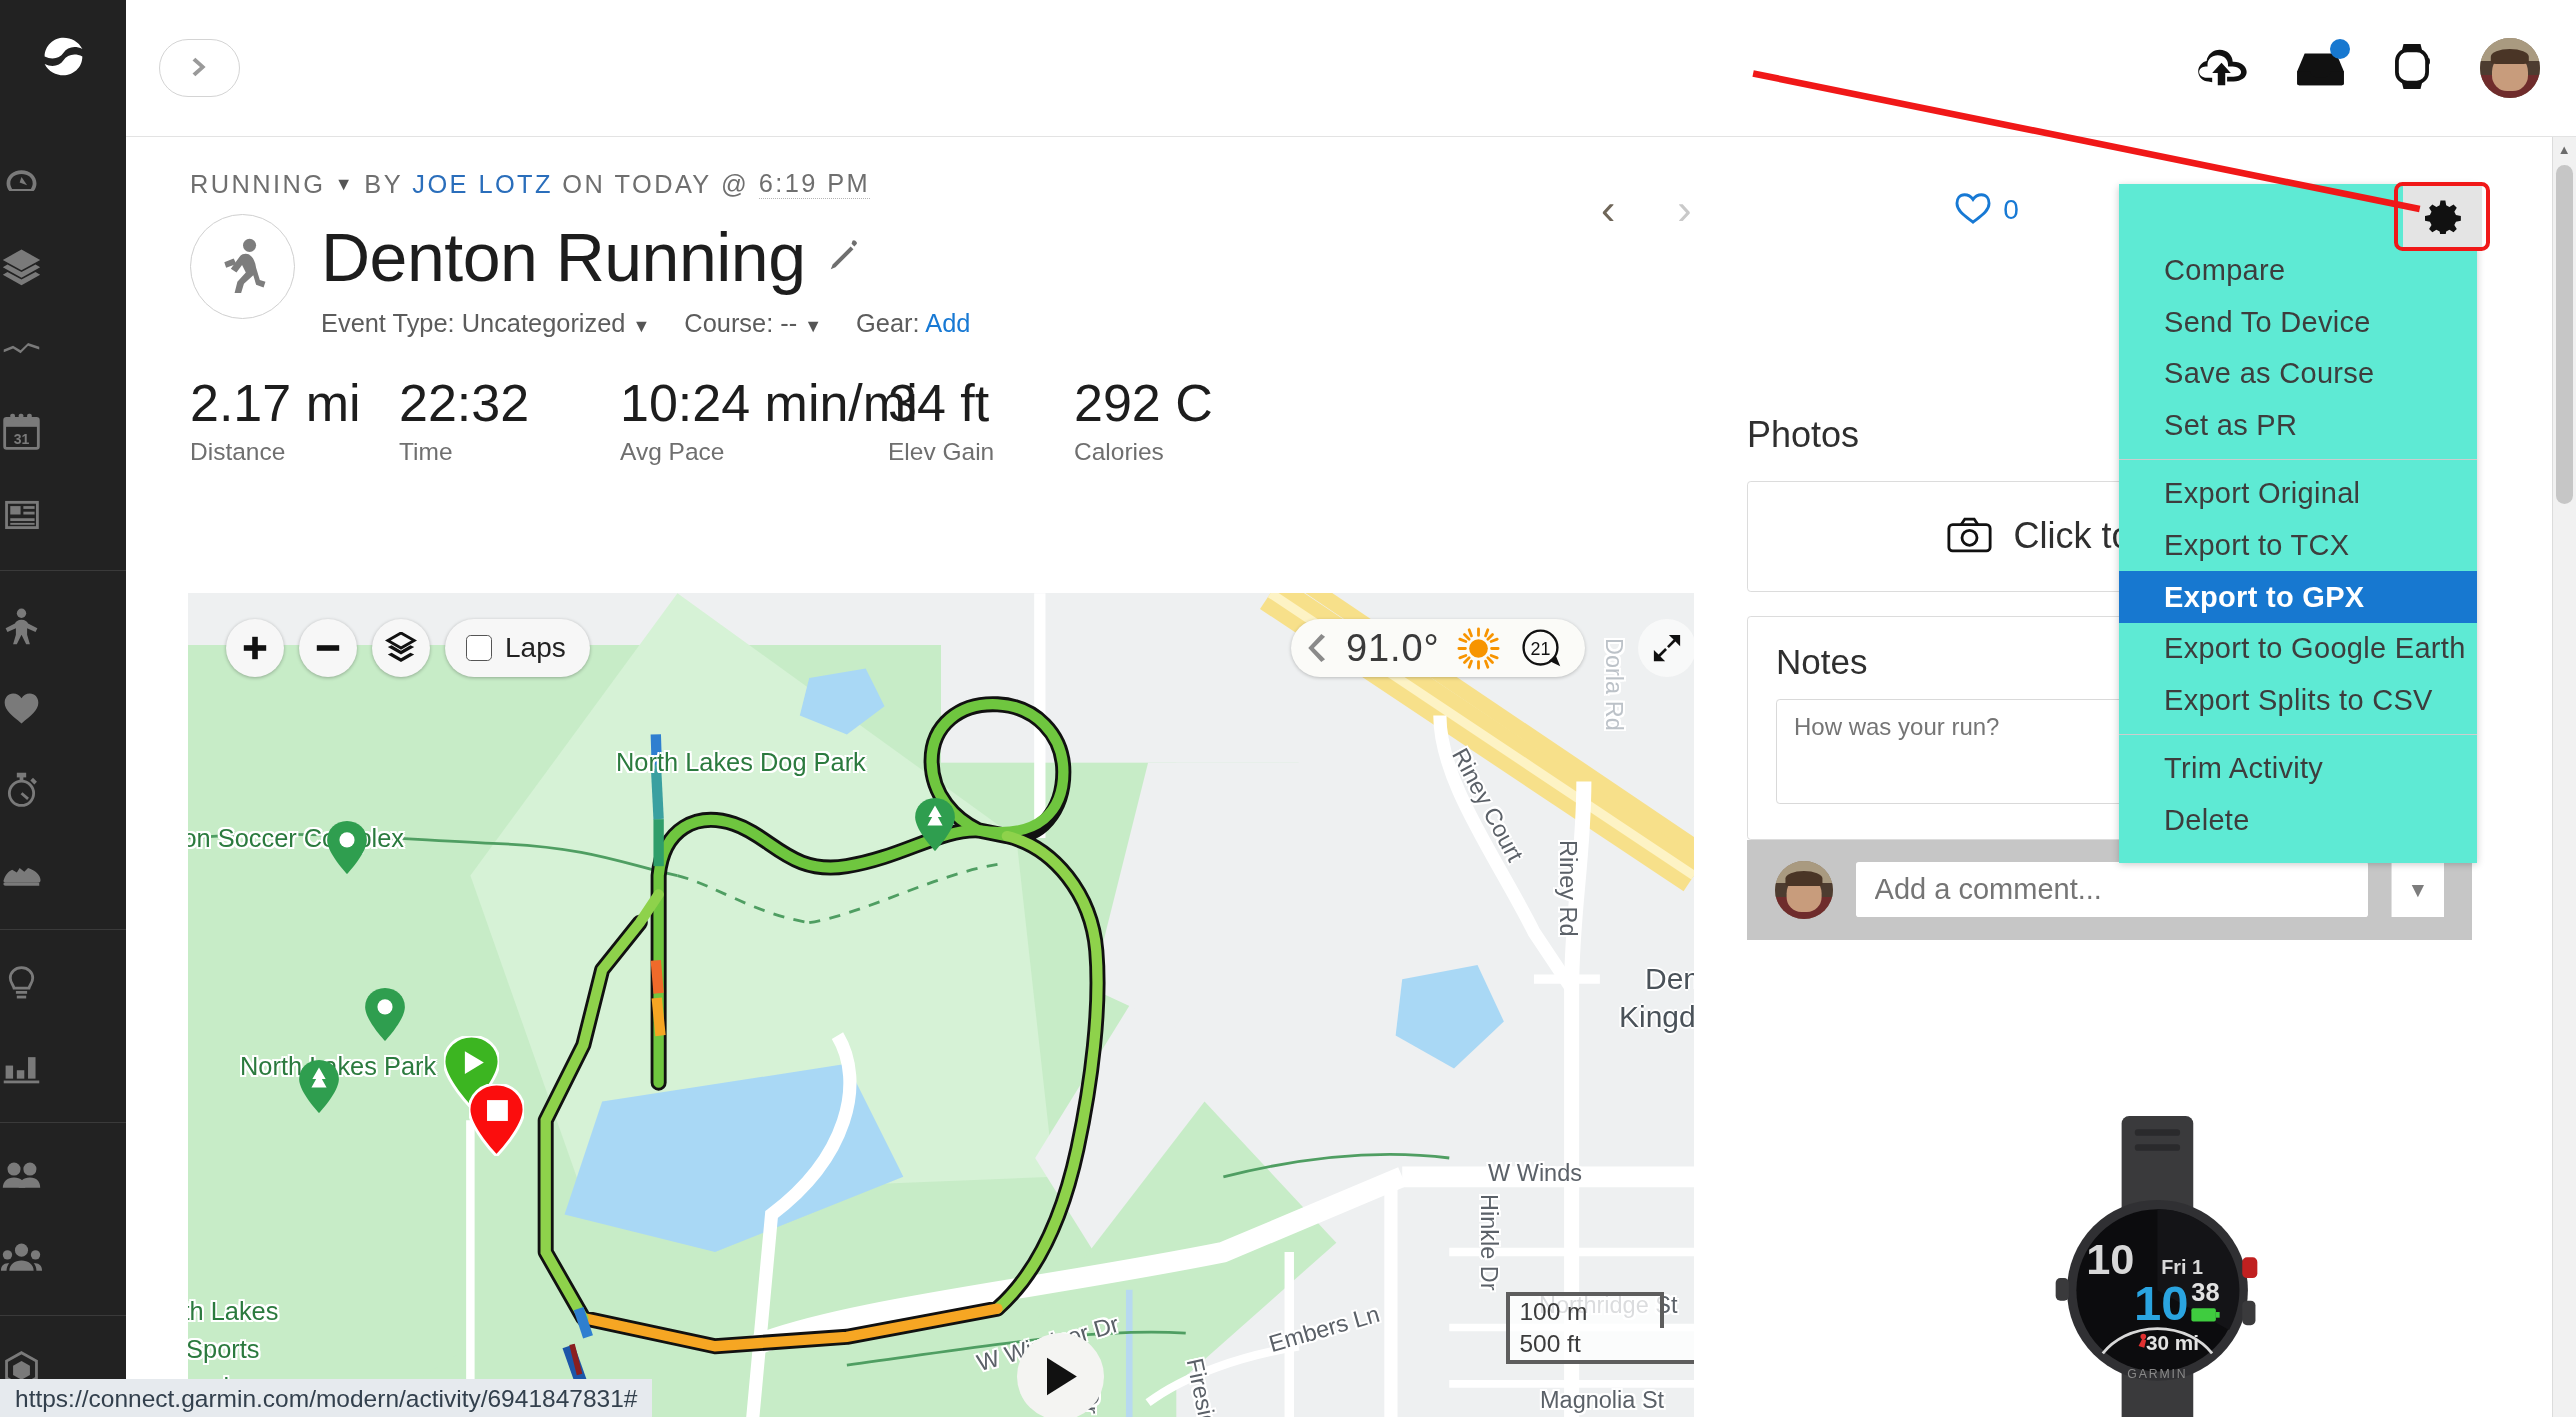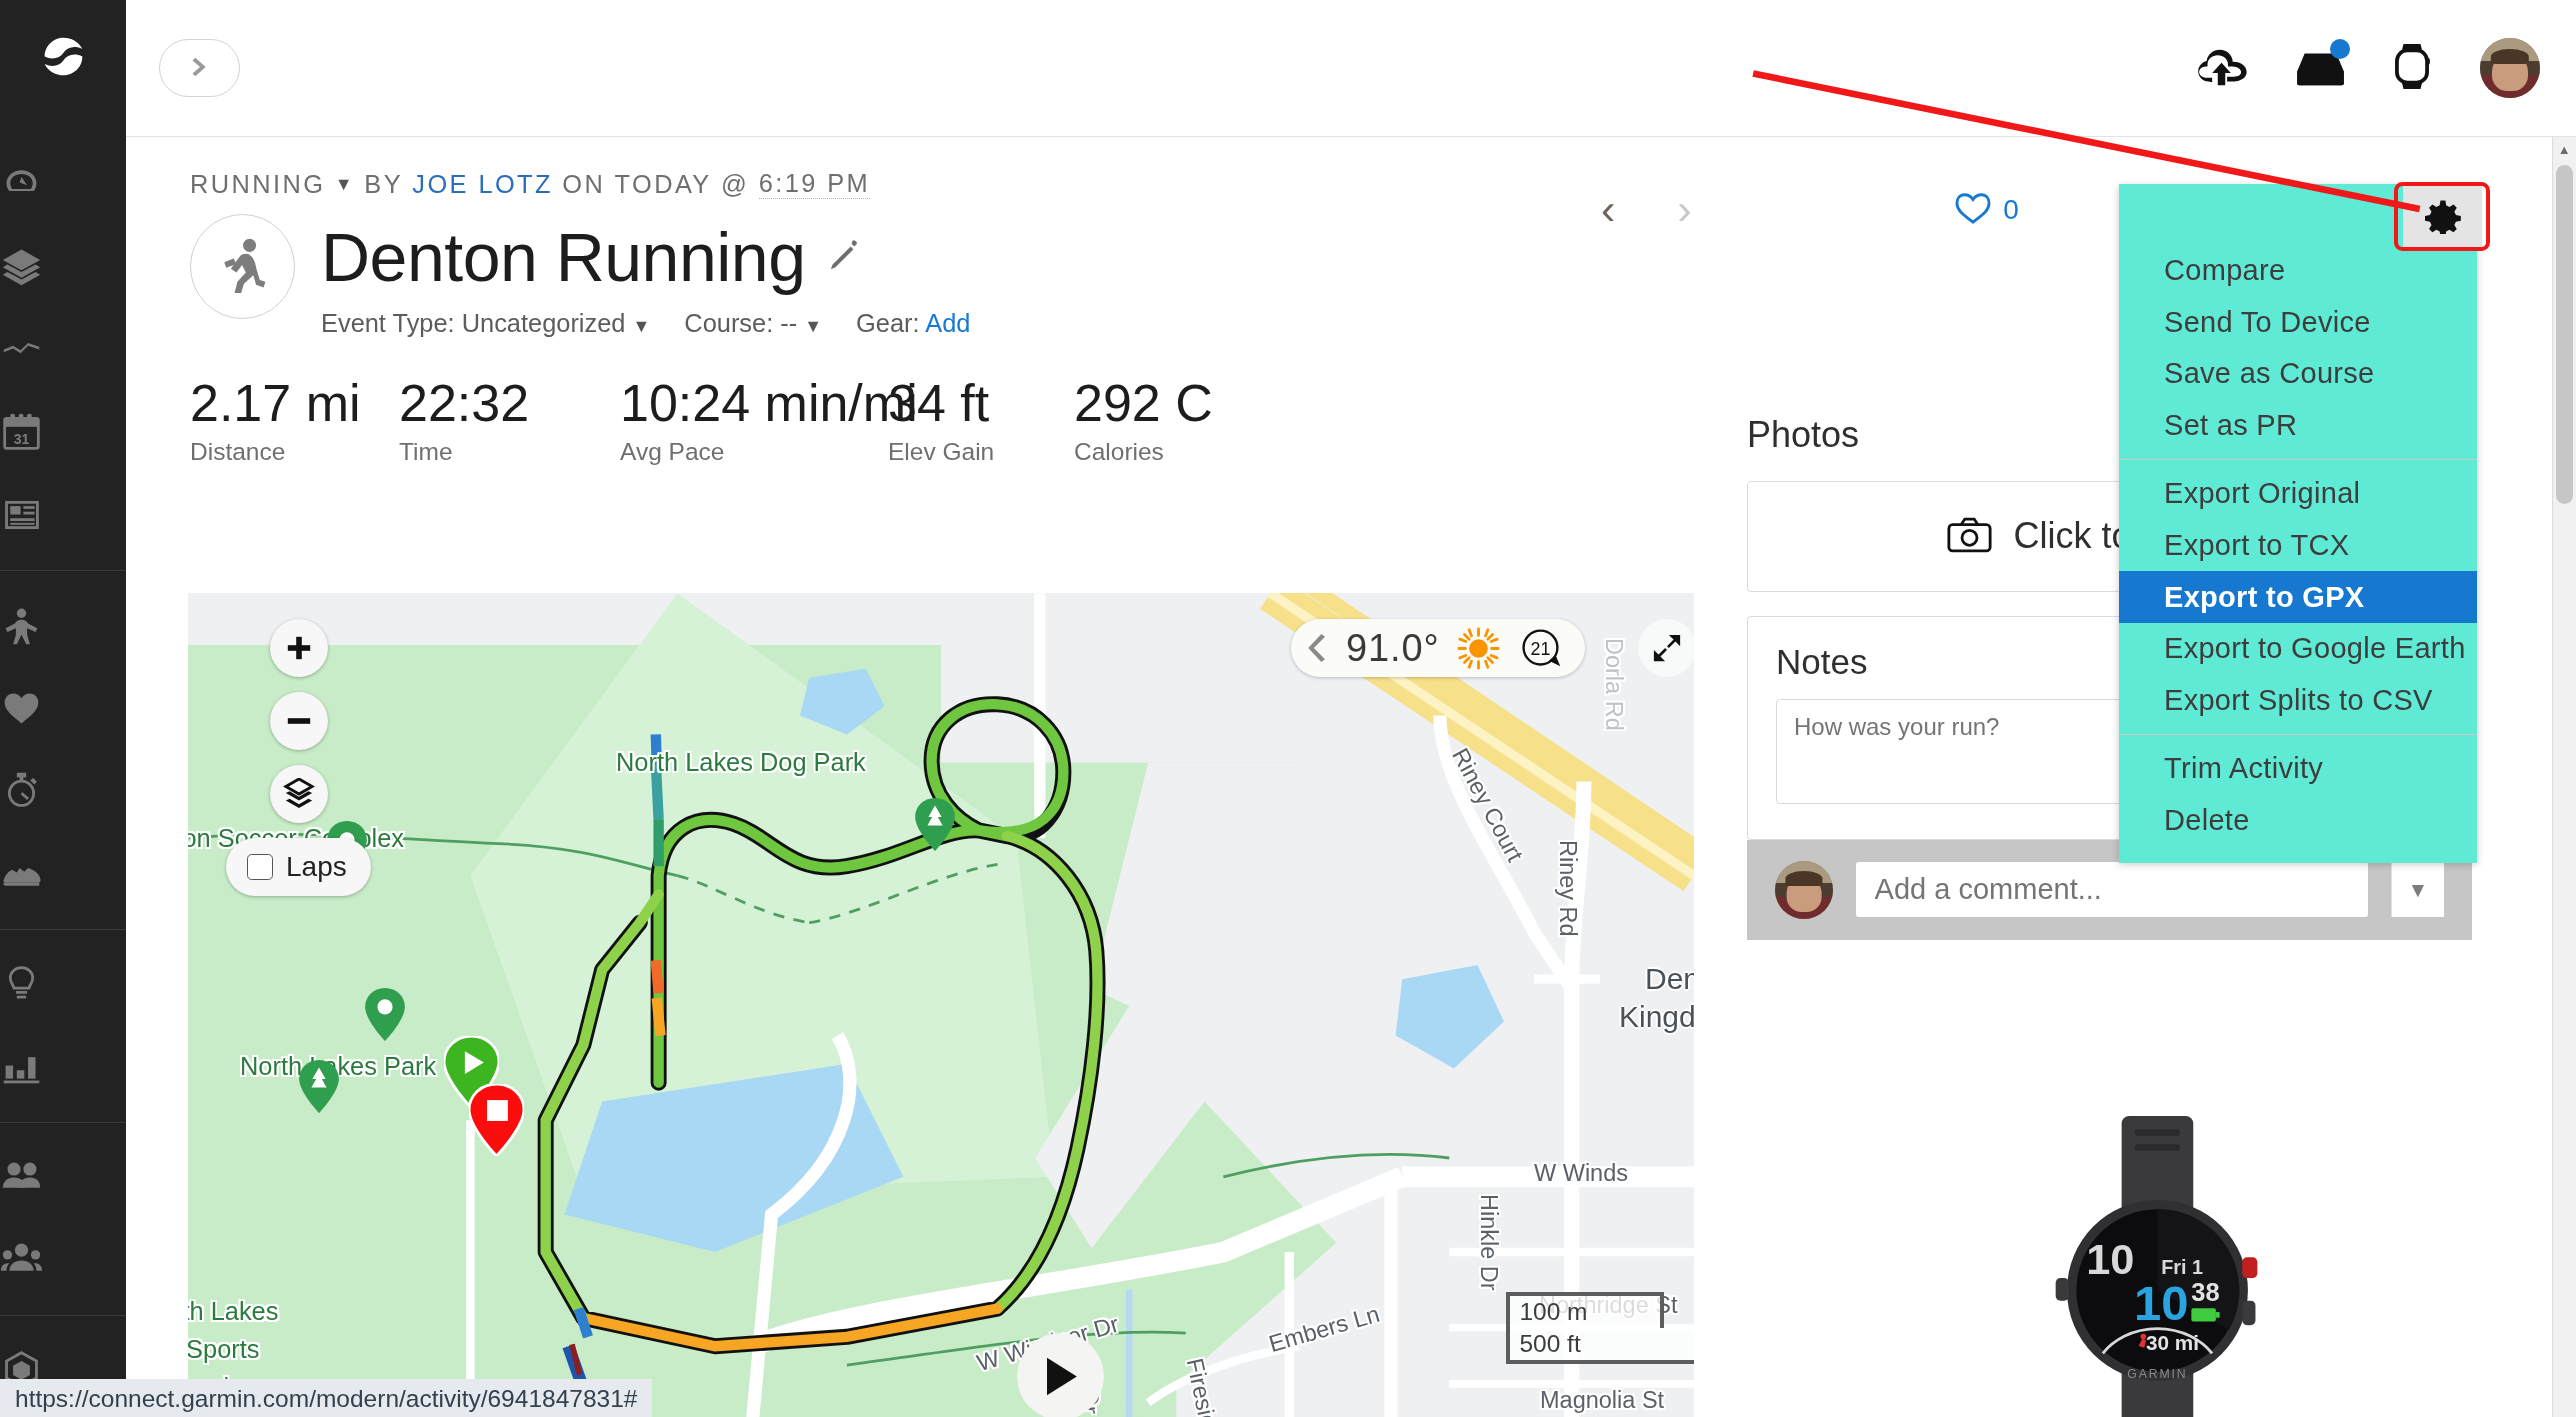--- a/index.html
+++ b/index.html
@@ -93,21 +93,21 @@
   .navarrow.next { color:#c9c9c9; }
   #like-group { position:absolute; left:1954px; top:191px; display:flex; align-items:center; gap:11.3px; cursor:pointer; }
   #like-count { color:#1779d4; font-size:28px; }
 
   
   #map {
     position:absolute; left:188px; top:593px; width:1506px; height:825px;
     background:#eef0f1; overflow:hidden;
   }
   #map svg { display:block; }
-  .map-ctrl-row { position:absolute; left:38px; top:26px; display:flex; align-items:center; gap:15px; z-index:6;flex-direction:column; }
+  .map-ctrl-row { position:absolute; left:38px; top:26px; display:flex; align-items:center; gap:15px; z-index:6; }
   .mbtn {
     width:58px; height:58px; border-radius:50%; background:#f7f7f7;
     box-shadow:0 0.9px 3.8px rgba(0,0,0,.28); display:flex; align-items:center; justify-content:center;
     cursor:pointer;
   }
   #laps-pill {
     height:58px; border-radius:29px; background:#f7f7f7; box-shadow:0 0.9px 3.8px rgba(0,0,0,.28);
     display:flex; align-items:center; gap:13px; padding:0 24.5px 0 21px; cursor:pointer;
   }
   #laps-box { width:26px; height:26px; border:1.9px solid #555; border-radius:4.7px; background:#fff; }
@@ -566,21 +566,21 @@
   <div class="maplabel" style="left:428px; top:155px;">North Lakes Dog Park</div>
   <div class="maplabel" style="left:-5.6px; top:231px;">on Soccer Complex</div>
   <div class="maplabel" style="left:52px; top:459px;">North Lakes Park</div>
   <div class="maplabel" style="left:-14px; top:704px;">rth Lakes</div>
   <div class="maplabel" style="left:-1.9px; top:742px;">Sports</div>
   <div class="maplabel" style="left:-14px; top:780px;">omplex</div>
 
   <div class="streetlabel" style="left:1282px; top:151px; transform:rotate(62deg); transform-origin:left top;">Riney Court</div>
   <div class="streetlabel" style="left:1393px; top:247px; transform:rotate(90deg); transform-origin:left top;">Riney Rd</div>
   <div class="streetlabel" style="left:1439px; top:45px; transform:rotate(90deg); transform-origin:left top; color:#bcc2c8;">Dorla Rd</div>
-  <div class="streetlabel" style="left:1346px; top:567px;text-align:right;">W Winds</div>
+  <div class="streetlabel" style="left:1300px; top:567px;text-align:right;">W Winds</div>
   <div class="streetlabel" style="left:1314px; top:601px; transform:rotate(90deg); transform-origin:left top;">Hinkle Dr</div>
   <div class="streetlabel" style="left:1351px; top:699px;">Northridge St</div>
   <div class="streetlabel" style="left:1352px; top:794px;">Magnolia St</div>
   <div class="streetlabel" style="left:786px; top:758px; transform:rotate(-16deg); transform-origin:left top;">W Windsor Dr</div>
   <div class="streetlabel" style="left:1078px; top:739px; transform:rotate(-16deg); transform-origin:left top;">Embers Ln</div>
   <div class="streetlabel" style="left:1019px; top:763px; transform:rotate(78deg); transform-origin:left top;">Fireside</div>
   <div class="streetlabel" style="left:915px; top:796px; transform:rotate(90deg); transform-origin:left top;">Dr</div>
 
   <div class="citylabel" style="left:1457px; top:369px;">Den</div>
   <div class="citylabel" style="left:1431px; top:407px;">Kingdor</div>

